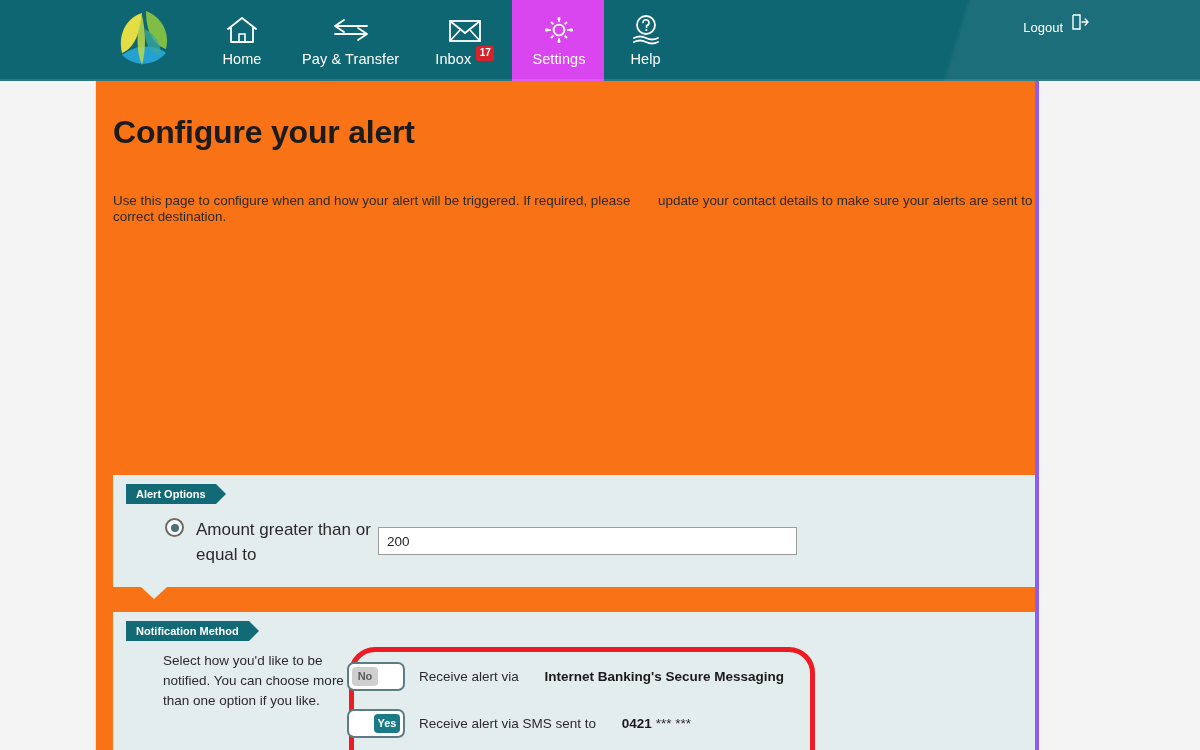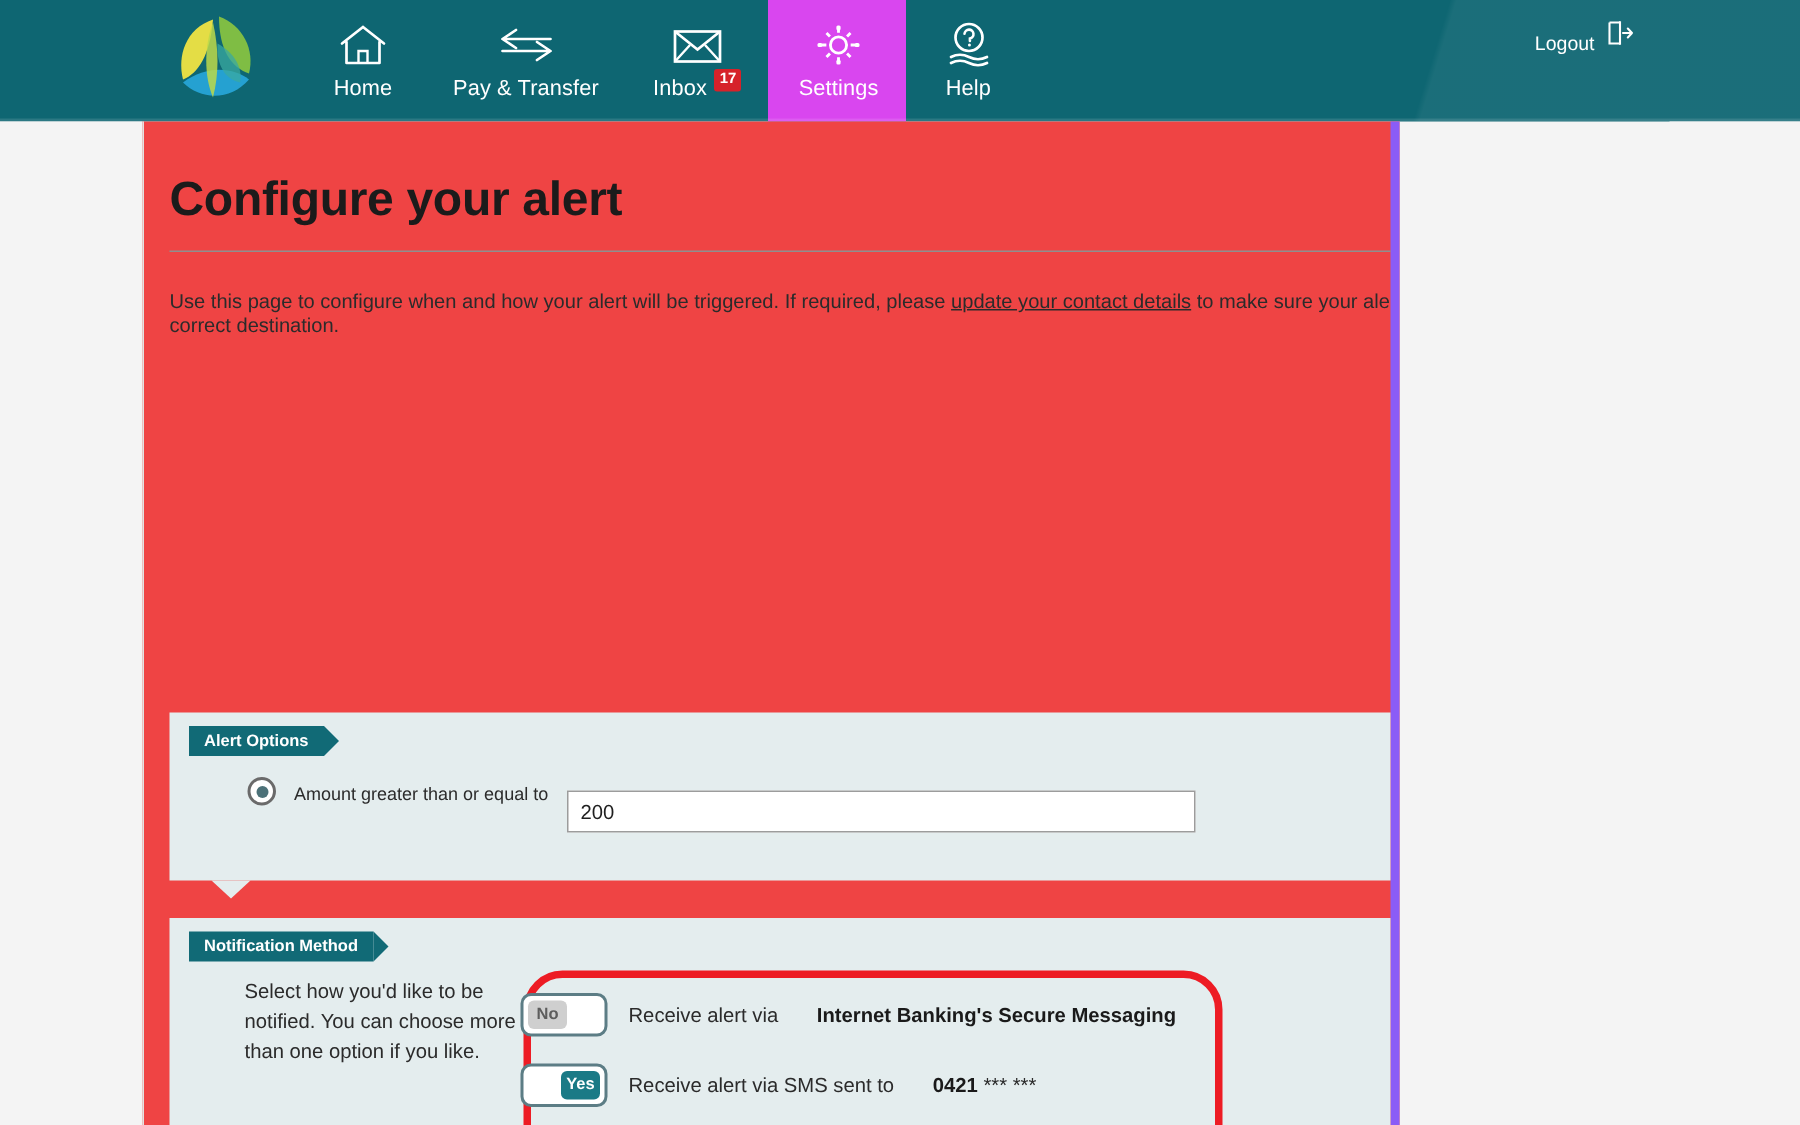--- a/index.html
+++ b/index.html
@@ -116,25 +116,25 @@
   }
   #logout-label {
     color: #ffffff;
     font-size: 13px;
   }
 
   
   #page-card {
     position: absolute;
     left: 95px; top: 81px;
-    width: 838px;
+    width: 944px;
     height: 669px;
-    background: #ef4444;
+    background: #f97316;
     border-left: 1px solid #e2e2e2;
-    border-right: 6px solid #8b5cf6;
+    border-right: 4px solid #8b5cf6;
     box-sizing: border-box;
     overflow: hidden;
   }
   #left-gutter {
     position: absolute;
     left: 0; top: 81px;
     width: 95px; height: 669px;
     background: #f4f4f4;
   }
   #right-gutter {
@@ -163,22 +163,22 @@
   #intro-text {
     position: absolute;
     left: 17px; top: 99px;
     width: 960px;
     font-size: 13.4px;
     line-height: 15.5px;
     color: #2b2b2b;
   }
   #contact-link {
     color: #2b2b2b;
-    text-decoration: underline;
     cursor: pointer;
+    margin-left: 24px;
   }
 
   
   .panel {
     position: absolute;
     left: 17px;
     width: 984px;
     background: #e4edee;
     box-sizing: border-box;
   }
@@ -247,21 +247,21 @@
     content: "";
     position: absolute;
     left: 3.5px; top: 3.5px;
     width: 8px; height: 8px;
     border-radius: 50%;
     background: #4c7178;
   }
   #amount-label {
     position: absolute; left: 83px; top: 42px;
     width: 180px;
-    font-size: 12px; line-height: 25px; color: #2b2b2b;
+    font-size: 17px; line-height: 25px; color: #2b2b2b;
   }
   #amount-input {
     position: absolute; left: 265px; top: 52px;
     width: 419px; height: 28px;
     box-sizing: border-box;
     background: #ffffff;
     border: 1px solid #9c9c9c;
     font-family: "Liberation Sans", sans-serif;
     font-size: 13.5px;
     color: #1f1f1f;

